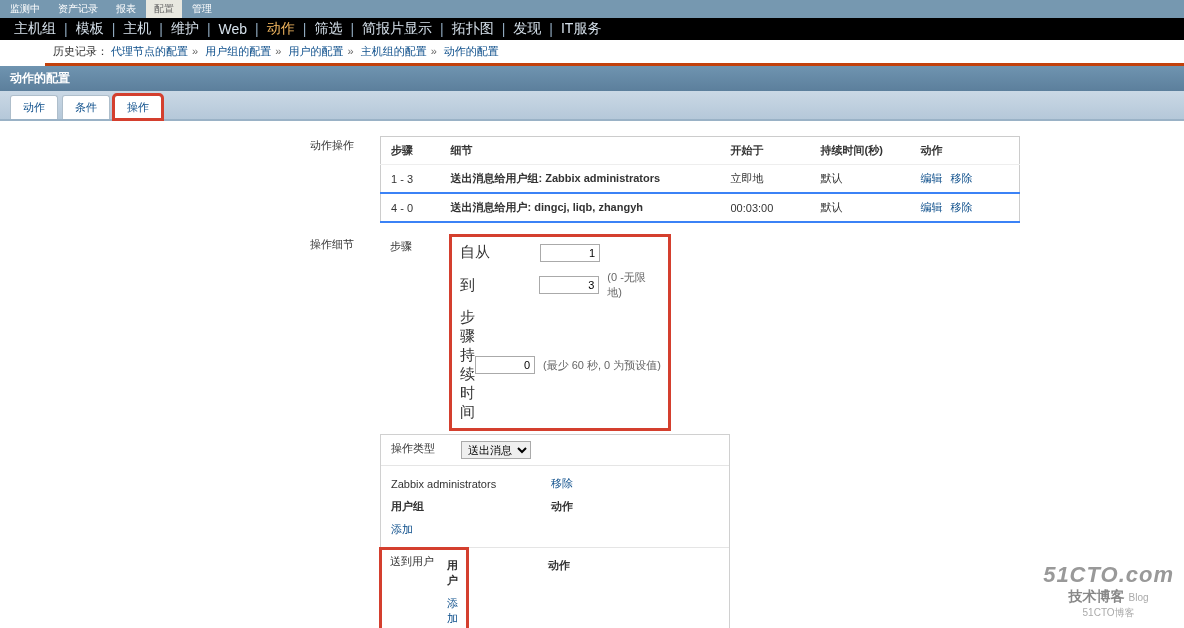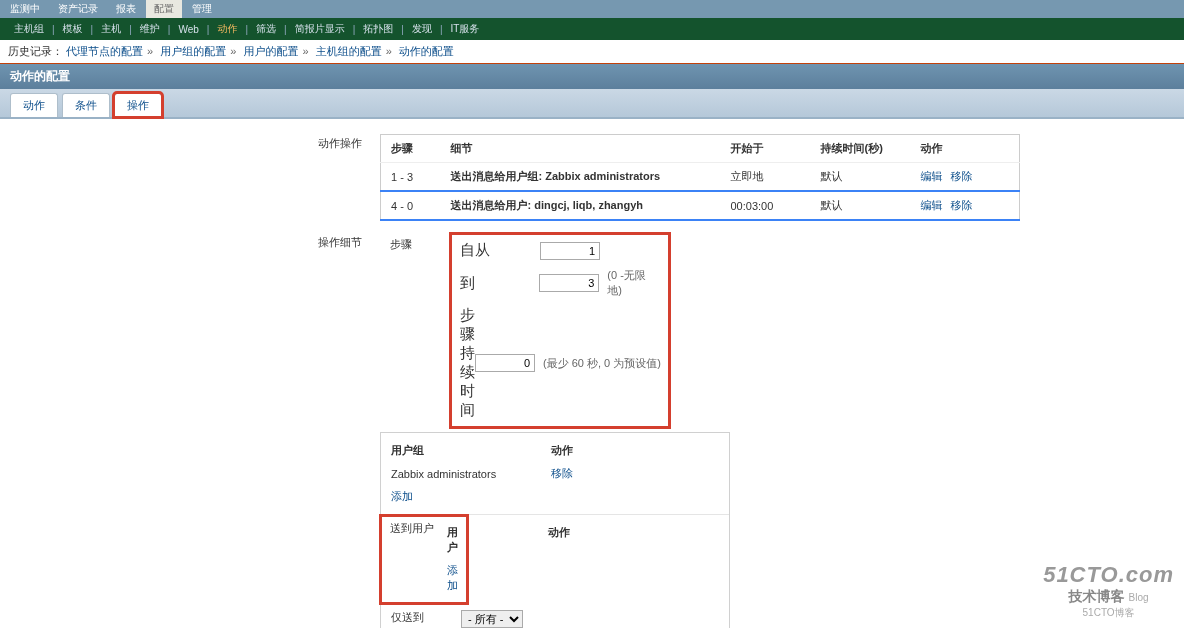--- a/index.html
+++ b/index.html
@@ -2,39 +2,39 @@
 <html><head>
   <meta charset="utf-8">
   <style>
     * { box-sizing: border-box; margin: 0; padding: 0; }
     body { font-family: Arial, sans-serif; font-size: 11px; color: #333; background: #fff; width: 1184px; }
     
     .top-tabs { background: #7698b0; display: flex; height: 18px; padding-left: 2px; }
     .top-tab { padding: 2px 8px; background: #7698b0; color: #fff; cursor: pointer; font-size: 10px; margin-right: 2px; }
     .top-tab.active { background: #e8e8e0; color: #666; }
     
-    .sub-nav { background: #14532d; display: flex; height: 22px; align-items: center; padding-left: 8px; color: #fff; font-size: 10px; }
+    .sub-nav { background: #000000; display: flex; height: 22px; align-items: center; padding-left: 8px; color: #fff; font-size: 14px; }
     .sub-nav-item { margin: 0 6px; cursor: pointer; color: #d5e0ea; }
     .sub-nav-item.active { color: #f4b860; }
     .sub-nav-sep { color: #8fa8bd; margin: 0 2px; }
     
-    .breadcrumb { background: #fff; padding: 4px 8px; font-size: 11px; border-bottom: 1px solid #c2410c; }
+    .breadcrumb { background: #fff; padding: 4px 8px; font-size: 11px; border-bottom: 3px solid #c2410c; margin-left: 45px; }
     .breadcrumb a { color: #0b4d8a; text-decoration: none; }
     .breadcrumb .sep { color: #666; margin: 0 4px; }
     
     .title-bar { background: linear-gradient(#6f94b0, #5c7f9c); color: #fff; padding: 4px 10px; font-size: 12px; font-weight: bold; }
     
     .tabs-row { display: flex; background: linear-gradient(#cad8e5, #b5c8d9); padding: 4px 10px 0 10px; border-bottom: 2px solid #9ab2c6; }
     .tab { padding: 4px 12px; background: #fff; border: 1px solid #aebecb; border-bottom: none; margin-right: 4px; color: #0b4d8a; cursor: pointer; font-size: 11px; border-radius: 3px 3px 0 0; }
     .tab.active { background: #fff; color: #0b4d8a; }
     .highlight-red { outline: 3px solid #d43f2e; outline-offset: -1px; }
     
     .content { padding: 15px 20px 15px 310px; background: #fff; }
     .section-row { display: flex; align-items: flex-start; margin-bottom: 12px; }
-    .section-label { width: 70px; text-align: center; padding-right: 10px; color: #333; font-size: 11px; padding-top: 2px; }
+    .section-label { width: 70px; text-align: left; padding-right: 10px; color: #333; font-size: 11px; padding-top: 2px; }
     .section-content { flex: 1; }
     
     .ops-table { border: 1px solid #ccc; border-collapse: collapse; width: 640px; font-size: 11px; }
     .ops-table th { text-align: left; padding: 6px 10px; background: #fff; font-weight: bold; border-bottom: 1px solid #eee; }
     .ops-table td { padding: 6px 10px; border-bottom: 2px solid #3b82f6; }
     .ops-table .link { color: #0b4d8a; cursor: pointer; margin-right: 8px; }
     
     .detail-box { border: 1px solid #d0d0d0; width: 350px; padding: 0; }
     .detail-row { display: flex; align-items: center; padding: 4px 10px; }
     .detail-row .dl { width: 80px; font-size: 15px; }
@@ -161,32 +161,36 @@
           </div>
           <div class="detail-row">
             <span class="dl">步骤持续时间</span>
             <input type="text" value="0" style="">
             <span class="hint" style="white-space:nowrap; position:relative;">(最少 60 秒, 0 为预设值)</span>
           </div>
         </div>
       </div>
 
       <div class="detail-box" style="margin-top:4px;">
+        <div style="display:flex; padding:6px 10px; border-bottom:1px solid #e5e5e5;">
+          <span class="inner-label" style="padding:0; width:70px;">操作类型</span>
+          <select><option>送出消息</option></select>
+        </div>
 
         <div style="display:flex; padding:6px 10px; border-bottom:1px solid #e5e5e5;">
           <div style="flex:1">
             <table class="sub-table">
               <tbody>
                   <tr>
+                    <td>Zabbix administrators</td>
+                    <td><span class="link">移除</span></td>
+                  </tr>
+              <tr>
                     <th style="width:160px">用户组</th>
                     <th>动作</th>
-                  </tr>
-              <tr>
-                    <td>Zabbix administrators</td>
-                    <td><span class="link">移除</span></td>
                   </tr>
               <tr>
                     <td colspan="2"><span class="link">添加</span></td>
                   </tr>
             </tbody>
               </table>
           </div>
         </div>
 
         <div class="red-box" style="display:flex; padding:6px 10px; border-bottom:1px solid #e5e5e5; width:88px; margin-left:-1px;">

